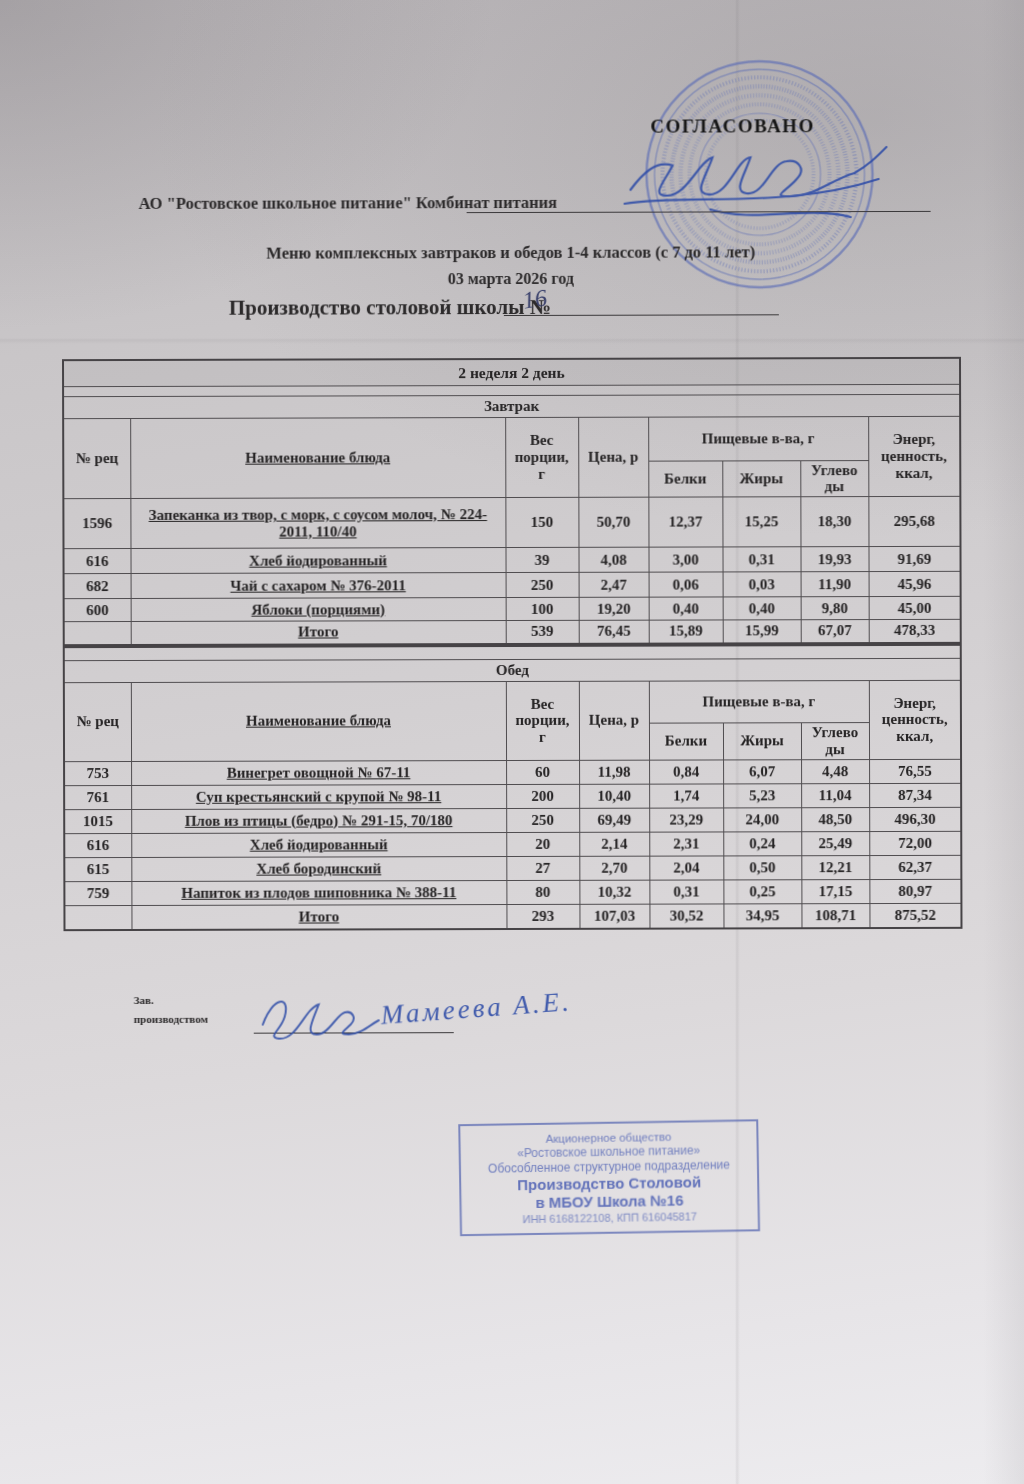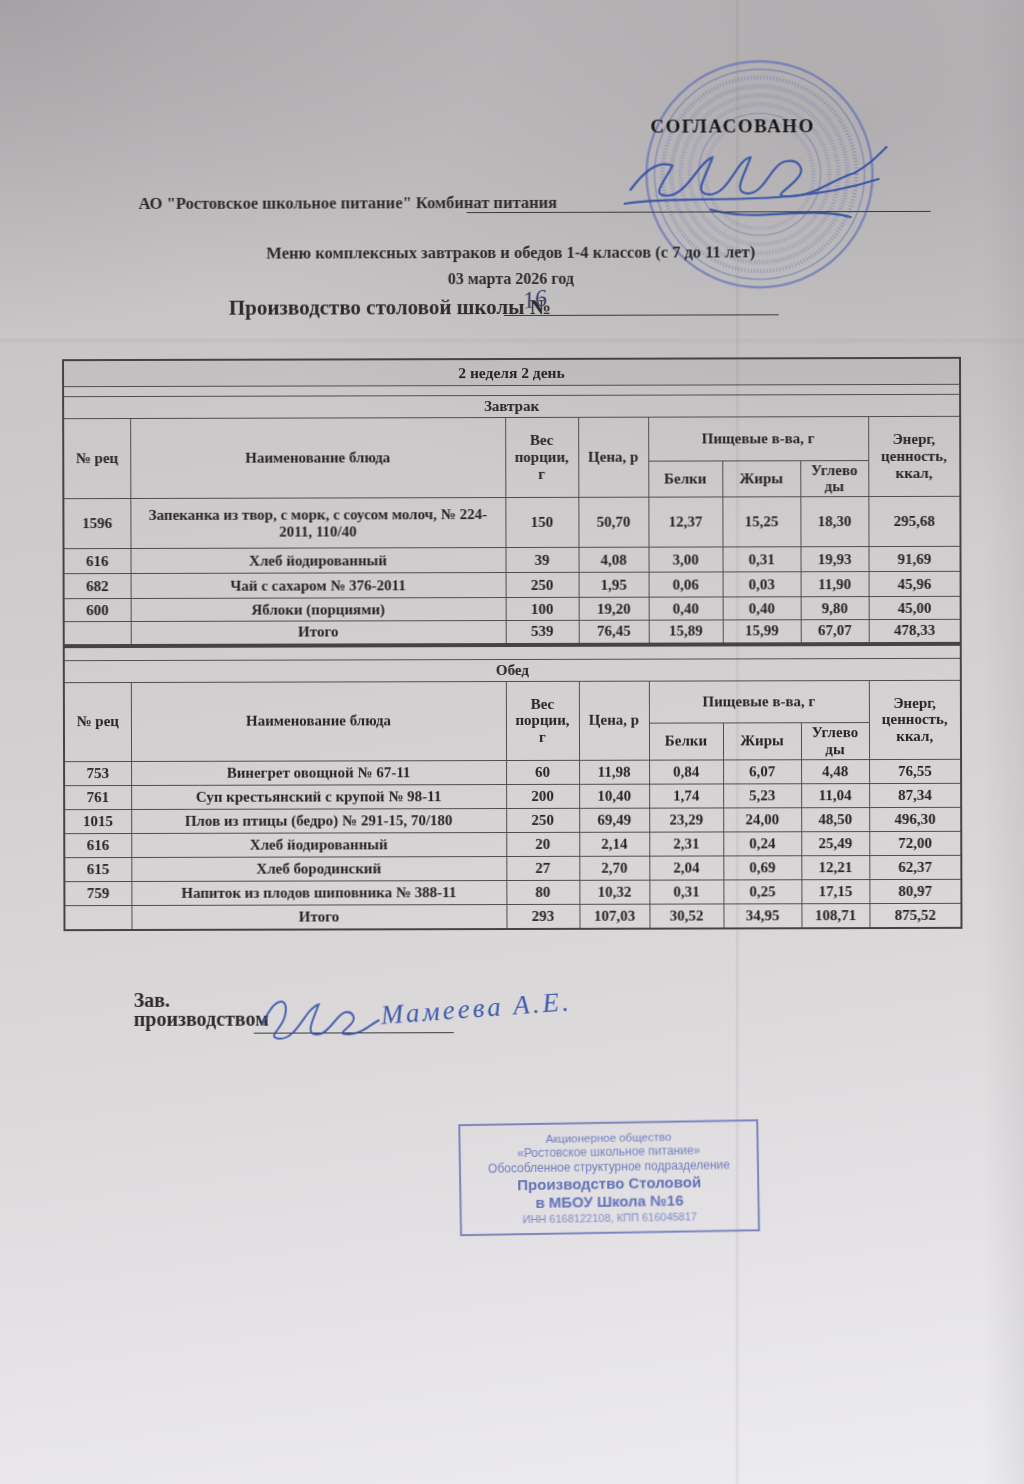--- a/index.html
+++ b/index.html
@@ -43,27 +43,27 @@
   .rect-stamp .s2{font-size:12px;line-height:15px;opacity:.8;}
   .rect-stamp .s3{font-size:12px;line-height:15px;opacity:.85;}
   .rect-stamp .s4{font-size:15px;line-height:18px;font-weight:bold;opacity:.95;}
   .rect-stamp .s6{font-size:11px;line-height:15px;opacity:.75;}
 
   
   table.menu{border-collapse:collapse;table-layout:fixed;width:897px;color:#262425;}
   table.menu td{border:1px solid #504d50;font-size:15px;font-weight:bold;
     text-align:center;vertical-align:middle;padding:1px 4px;line-height:1.12;overflow:hidden;}
   table.menu{border:2px solid #464346;}
-  td.name{text-align:left;padding-left:7px;}
+  td.name{text-align:left;padding-left:7px;text-decoration:underline;}
   tr.band td{background:rgba(60,56,60,.05);font-size:15.5px;}
   tr.gap td{height:9px;padding:0;}
   tr.strip td{height:12px;padding:0;}
   .hdr td{font-size:15px;}
   .sig-name{color:#2f4da8;font-style:italic;font-size:27px;transform:rotate(-4deg);letter-spacing:3px;white-space:nowrap;opacity:.9;}
-  .footer-label{font-size:20px;line-height:19px;}
+  .footer-label{font-size:11px;line-height:19px;}
 </style>
 </head>
 <body>
 
 <div class="creases"></div>
 
 <div class="doc">
 
   <svg class="abs stamp-circle" style="left:642px;top:56px;" width="238" height="238" viewBox="0 0 238 238">
     <g fill="none" stroke="#5a6cb5">
@@ -150,21 +150,21 @@
       <td>4,08</td>
       <td>3,00</td>
       <td>0,31</td>
       <td>19,93</td>
       <td>91,69</td>
     </tr>
     <tr style="height:25px">
       <td>682</td>
       <td class="name">Чай с сахаром № 376-2011</td>
       <td>250</td>
-      <td>1,95</td>
+      <td>2,47</td>
       <td>0,06</td>
       <td>0,03</td>
       <td>11,90</td>
       <td>45,96</td>
     </tr>
     <tr style="height:23px">
       <td>600</td>
       <td class="name">Яблоки (порциями)</td>
       <td>100</td>
       <td>19,20</td>
@@ -256,21 +256,21 @@
       <td>0,24</td>
       <td>25,49</td>
       <td>72,00</td>
     </tr>
     <tr style="height:24px">
       <td>615</td>
       <td class="name">Хлеб бородинский</td>
       <td>27</td>
       <td>2,70</td>
       <td>2,04</td>
-      <td>0,69</td>
+      <td>0,50</td>
       <td>12,21</td>
       <td>62,37</td>
     </tr>
     <tr style="height:24px">
       <td>759</td>
       <td class="name">Напиток из плодов шиповника № 388-11</td>
       <td>80</td>
       <td>10,32</td>
       <td>0,31</td>
       <td>0,25</td>

